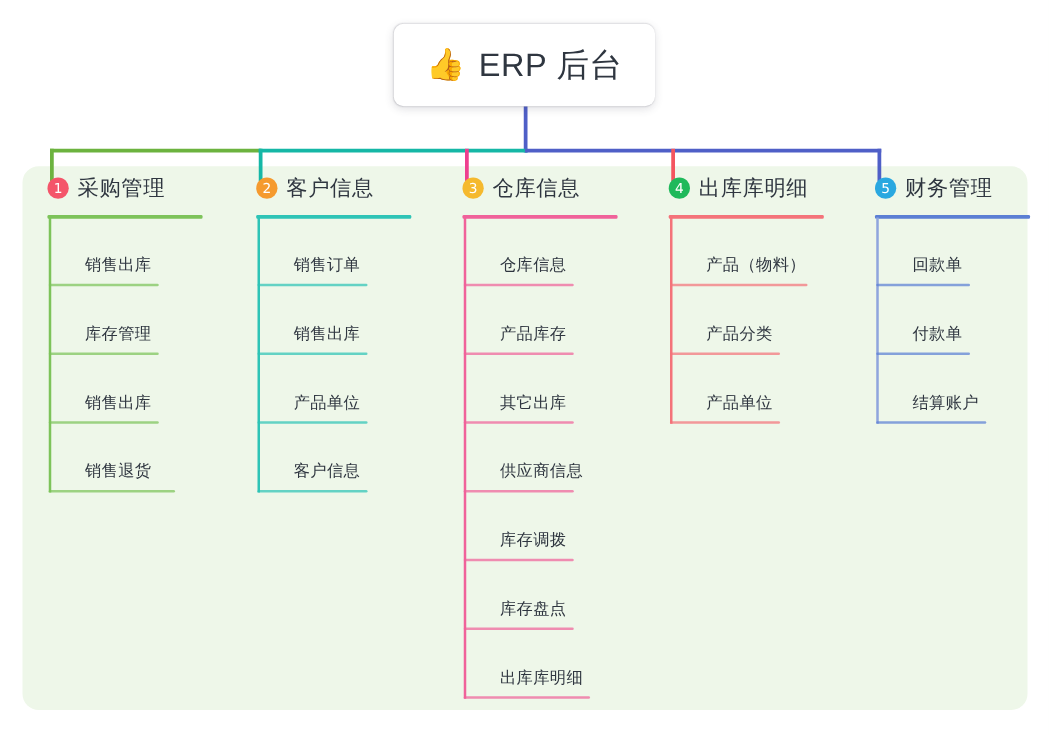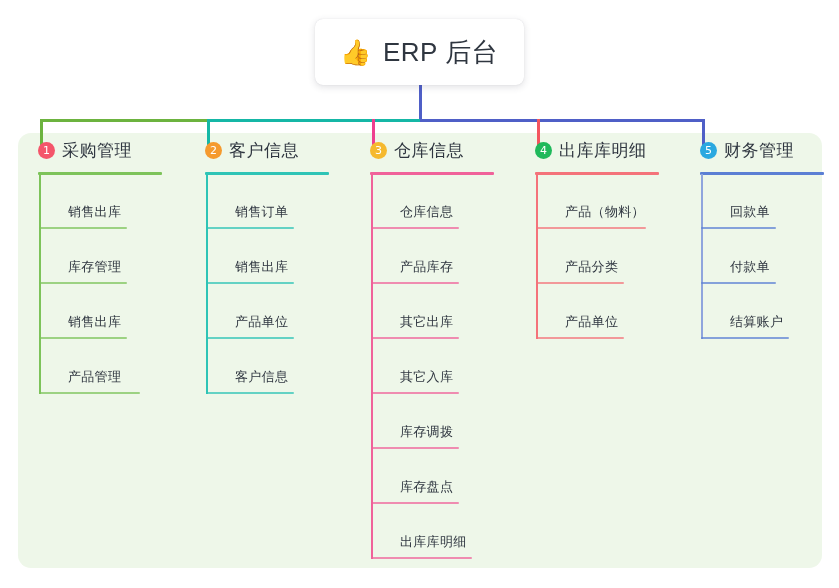--- a/index.html
+++ b/index.html
@@ -180,21 +180,21 @@
         </div>
         <div class="item">
           <span class="item-label">库存管理</span>
           <div class="item-rule" style="width: 88px; background: rgb(125, 195, 90); opacity: 0.72;"></div>
         </div>
         <div class="item">
           <span class="item-label">销售出库</span>
           <div class="item-rule" style="width: 88px; background: rgb(125, 195, 90); opacity: 0.72;"></div>
         </div>
         <div class="item">
-          <span class="item-label">产品管理</span>
+          <span class="item-label">销售退货</span>
           <div class="item-rule" style="width: 101px; background: rgb(125, 195, 90); opacity: 0.72;"></div>
         </div>
       </div>
     </div>
     <div class="column" style="left: 185px; width: 160px;">
       <div class="col-head">
         <span class="badge" style="background: rgb(245, 154, 46);">2</span>
         <span class="col-title">客户信息</span>
       </div>
       <div class="col-rule" style="width: 124px; background: rgb(46, 196, 182);"></div>
@@ -232,21 +232,21 @@
         </div>
         <div class="item">
           <span class="item-label">产品库存</span>
           <div class="item-rule" style="width: 88px; background: rgb(240, 98, 154); opacity: 0.72;"></div>
         </div>
         <div class="item">
           <span class="item-label">其它出库</span>
           <div class="item-rule" style="width: 88px; background: rgb(240, 98, 154); opacity: 0.72;"></div>
         </div>
         <div class="item">
-          <span class="item-label">其它入库</span>
+          <span class="item-label">供应商信息</span>
           <div class="item-rule" style="width: 88px; background: rgb(240, 98, 154); opacity: 0.72;"></div>
         </div>
         <div class="item">
           <span class="item-label">库存调拨</span>
           <div class="item-rule" style="width: 88px; background: rgb(240, 98, 154); opacity: 0.72;"></div>
         </div>
         <div class="item">
           <span class="item-label">库存盘点</span>
           <div class="item-rule" style="width: 88px; background: rgb(240, 98, 154); opacity: 0.72;"></div>
         </div>

